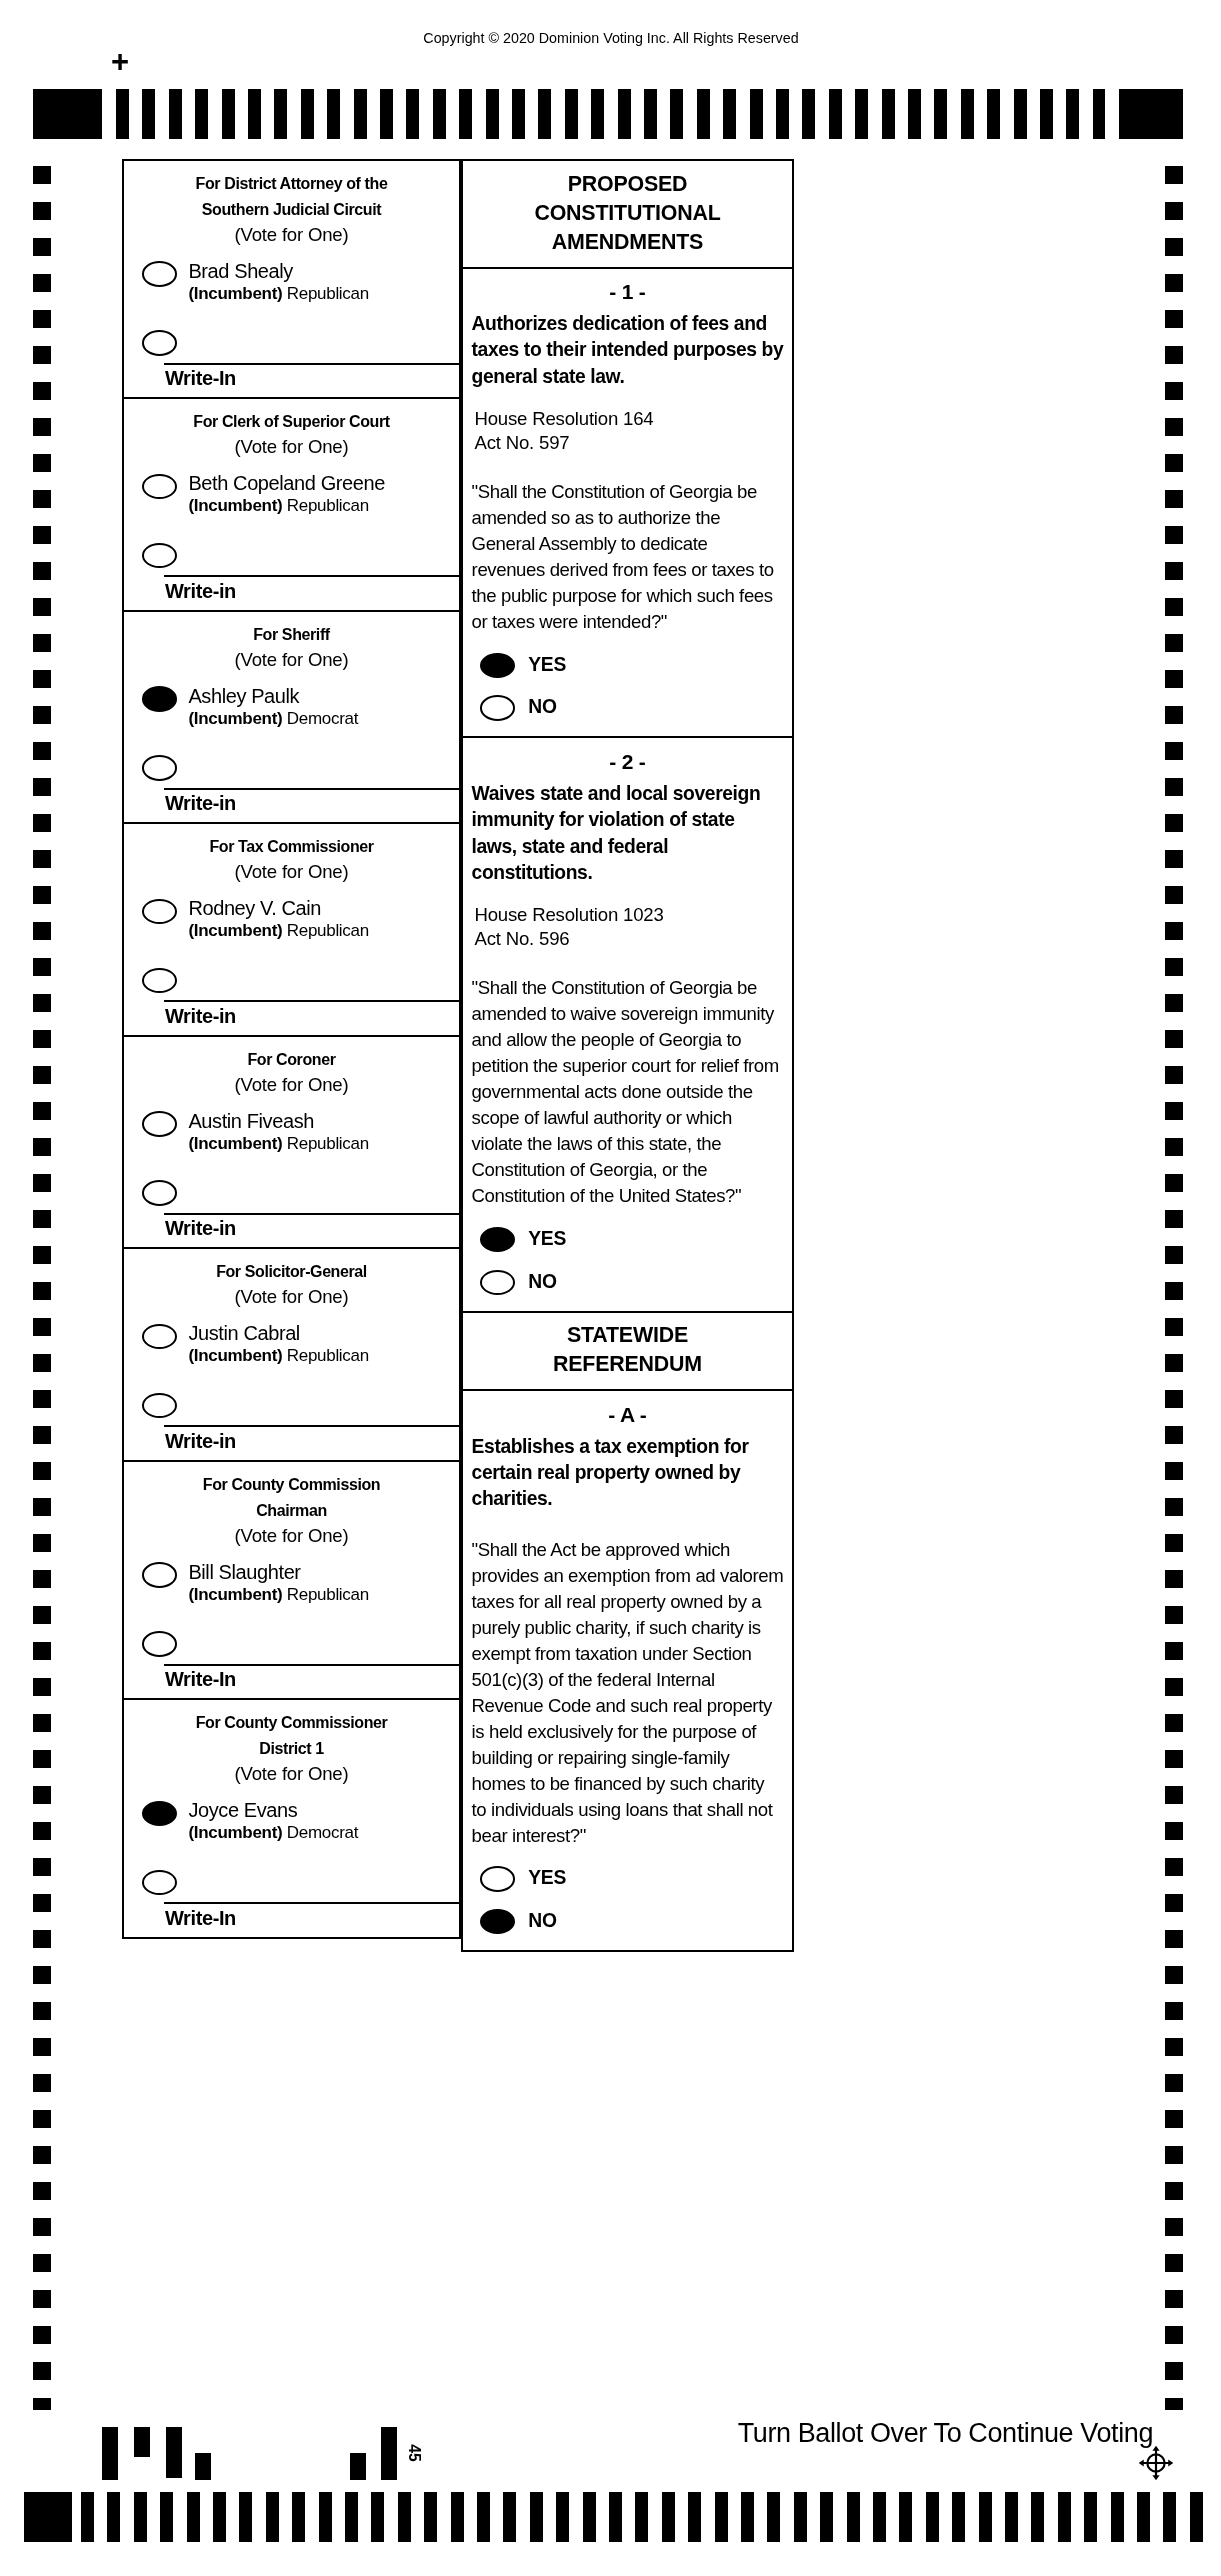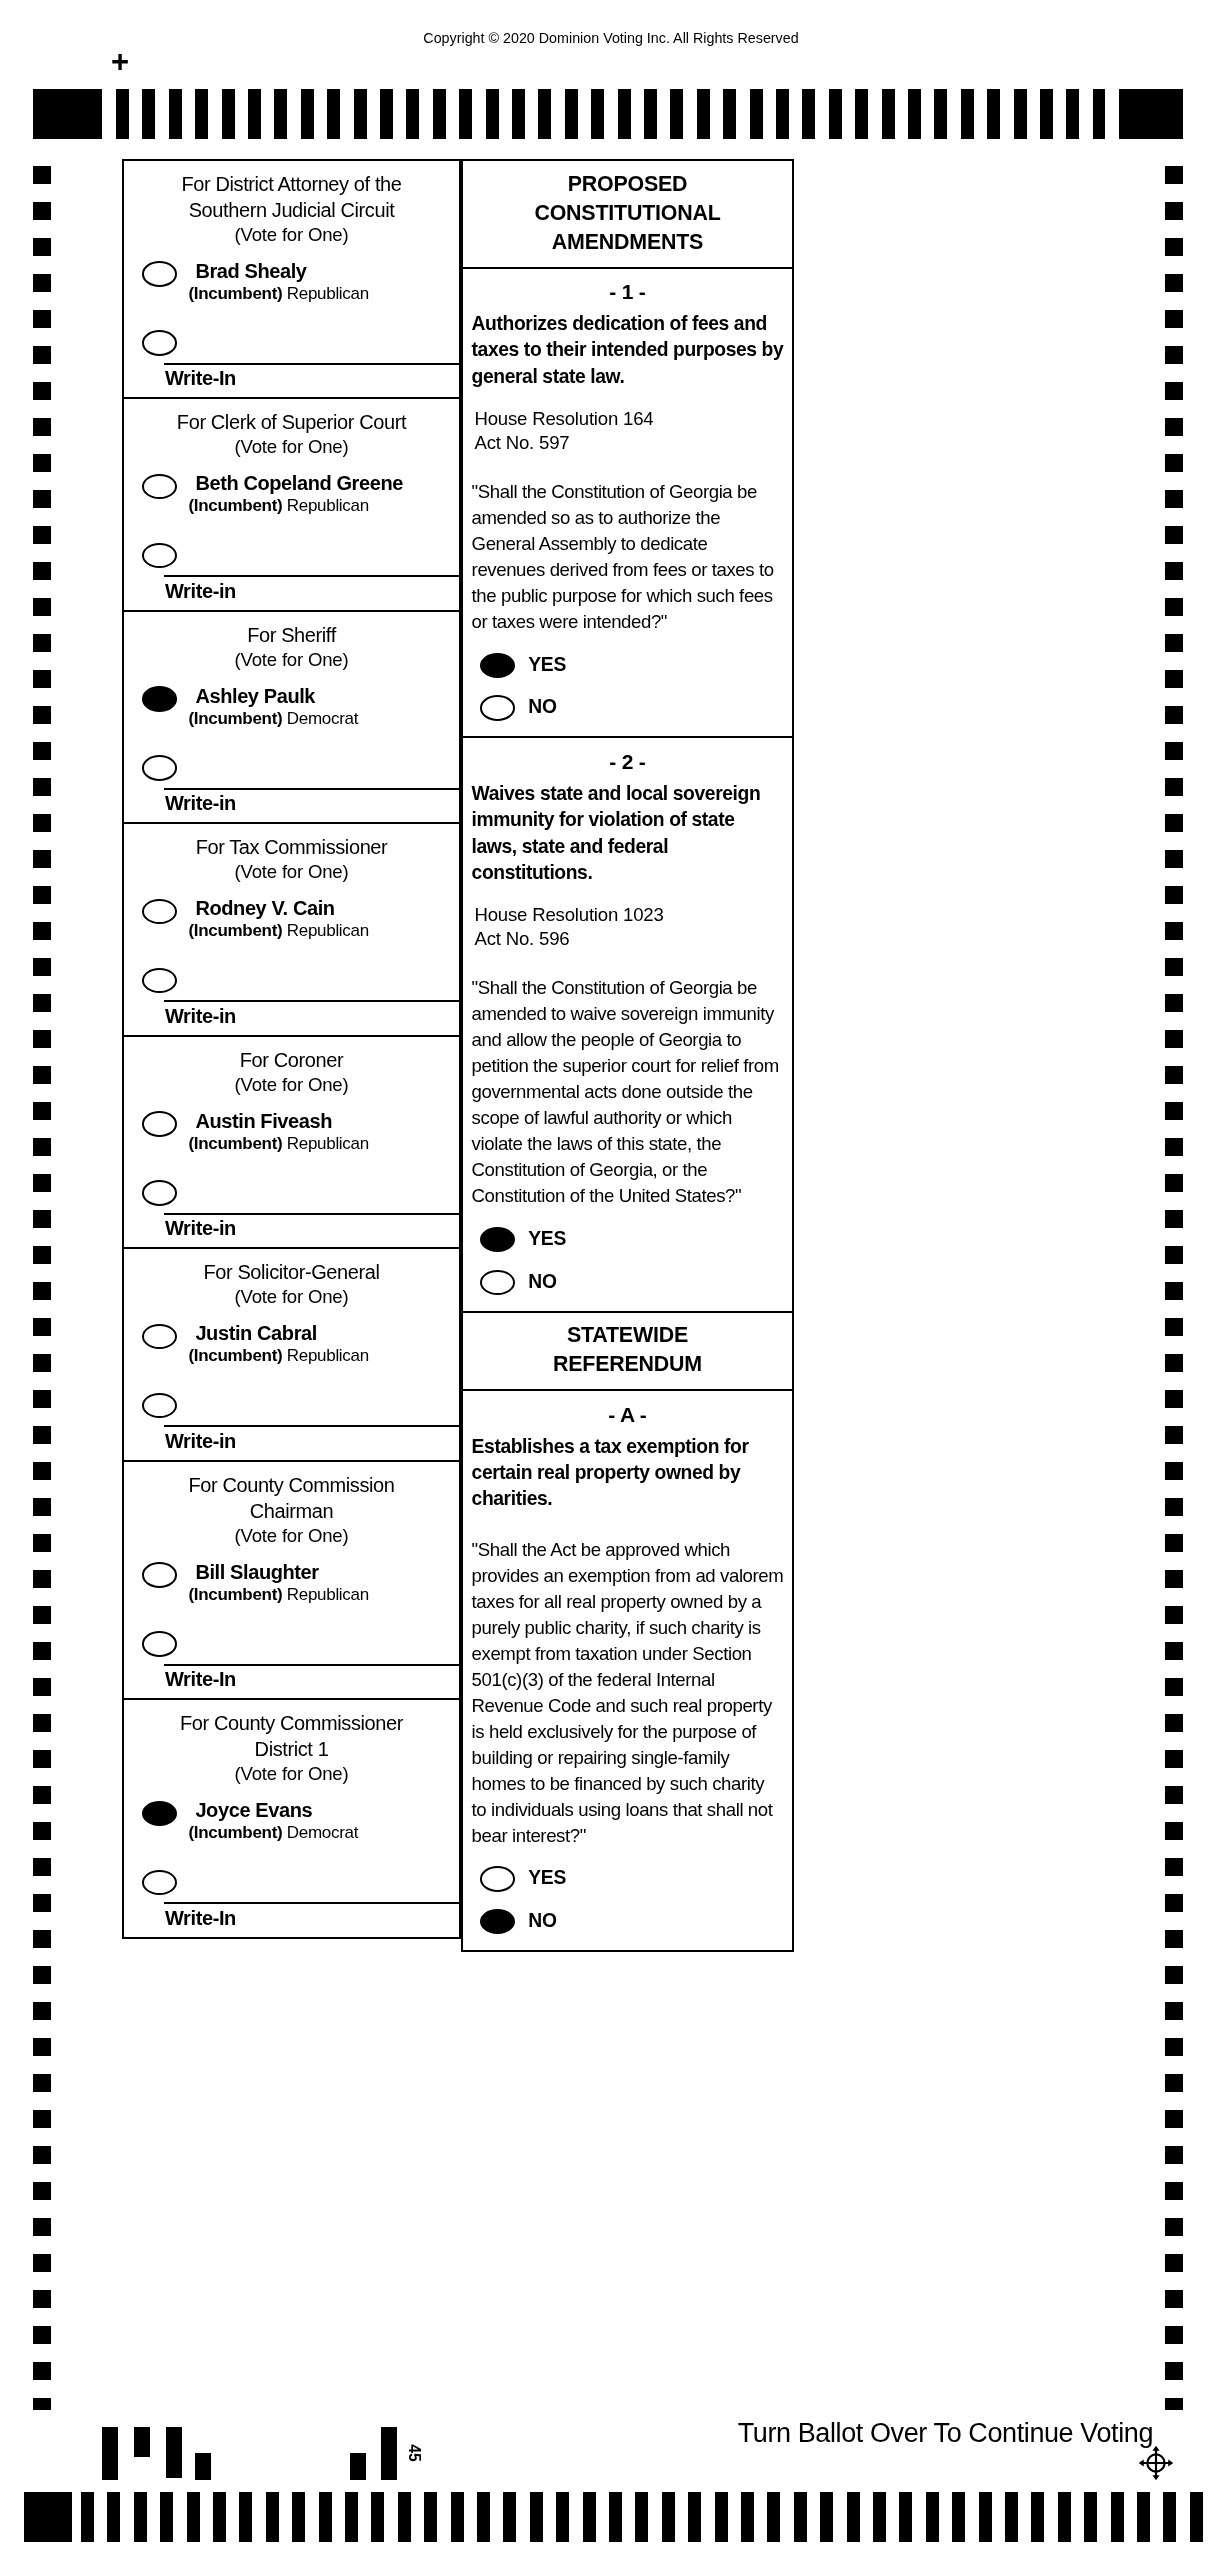--- a/index.html
+++ b/index.html
@@ -21,28 +21,28 @@
                     background:repeating-linear-gradient(to right,#000 0 13px,transparent 13px 26.4px); }
   .col-marks { position:absolute; top:166px; width:18px; height:2244px;
                background:repeating-linear-gradient(to bottom,#000 0 18px,transparent 18px 36px); }
   .col-left  { left:33px; }
   .col-right { left:1165px; }
 
   
   .left-col { position:absolute; left:122px; top:159px; width:339px; border:2.1px solid #000; box-sizing:border-box; }
   .race-box { border-top:2.1px solid #000; padding-top:10px; }
   .race-box:first-child { border-top:none; }
-  .race-title div { text-align:center; font-weight:400; font-size:20px; line-height:26px; letter-spacing:-0.4px; }
+  .race-title div { text-align:center; font-weight:700; font-size:16px; line-height:26px; letter-spacing:-0.4px; }
   .vote-for { text-align:center; font-size:18.6px; line-height:24px; margin-bottom:13px; }
   .opt-row { min-height:69px; padding-left:18px; display:flex; align-items:flex-start; }
   .opt-row.empty { min-height:34px; }
   .oval { flex:0 0 auto; width:31px; height:21.4px; border:2.1px solid #000; border-radius:50%; margin-top:1.4px; background:#fff; box-sizing:content-box; }
   .oval.filled { background:#000; }
   .opt-text { margin-left:11.4px; }
-  .cand-name { font-weight:700; font-size:20px; line-height:23px; letter-spacing:-0.4px;margin-left:7px; }
+  .cand-name { font-weight:400; font-size:20px; line-height:23px; letter-spacing:-0.4px; }
   .cand-detail { font-size:17px; line-height:21.4px; letter-spacing:-0.3px; }
   .cand-detail .b { font-weight:700; }
   .writein-line { border-top:2.1px solid #000; margin-left:40px; }
   .writein-label { font-weight:700; font-size:20px; line-height:24px; padding:1.4px 0 7.1px 41px; letter-spacing:-0.4px; }
 
   
   .right-col { position:absolute; left:461px; top:159px; width:333px; box-sizing:border-box; }
   .right-col > div + div { margin-top:-2.1px; }
   .measure-header { border:2.1px solid #000; text-align:center; font-weight:700; font-size:21.4px; line-height:29px; padding:8.6px 0 10px; letter-spacing:-0.2px; }
   .measure { border:2.1px solid #000; padding:0 8.6px 15.7px; }

